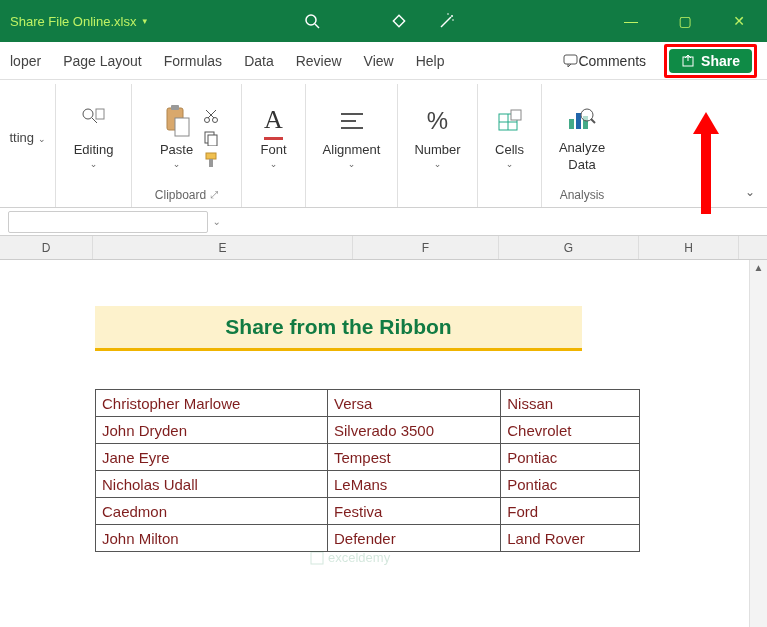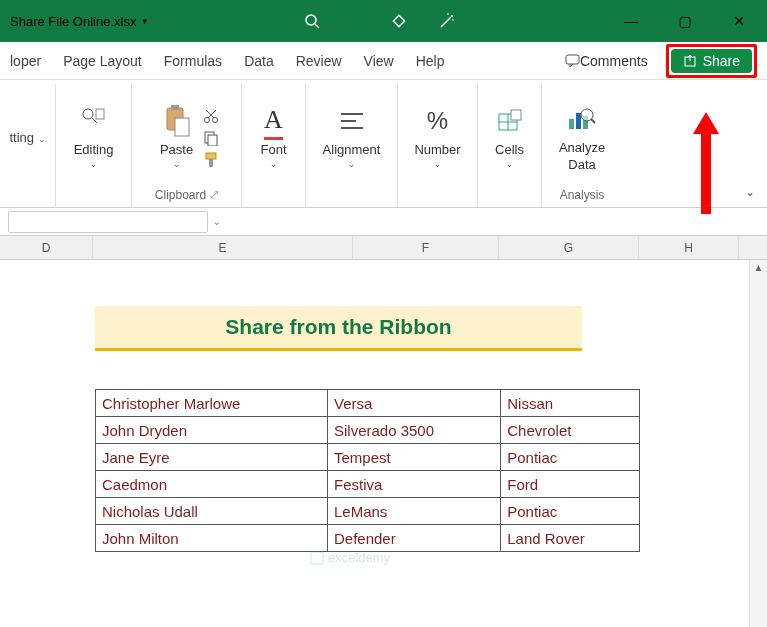--- a/index.html
+++ b/index.html
@@ -12,21 +12,21 @@
   overflow: hidden;
   position: relative;
   color: #333;
 }
 .titlebar {
   background: #117b43;
   height: 42px;
   display: flex;
   align-items: center;
   padding: 0 10px;
-  color: #000000;
+  color: #bef264;
 }
 .filename { display: flex; align-items: center; gap: 6px; font-size: 13px; }
 .dropdown-caret { font-size: 9px; }
 .tb-center { flex: 1; display: flex; justify-content: center; gap: 70px; align-items: center; }
 .tb-right { display: flex; align-items: center; gap: 18px; }
 .win-btn { width: 36px; text-align: center; font-size: 14px; }
 
 .tabsrow {
   height: 38px;
   background: #fff;
@@ -43,21 +43,21 @@
 .share-btn {
   background: #0f8b46;
   color: #fff;
   padding: 4px 12px;
   border-radius: 4px;
   display: flex;
   align-items: center;
   gap: 6px;
   font-size: 14px;
 }
-.share-highlight { border: 3px solid #ff0000; padding: 2px; border-radius: 2px; }
+.share-highlight { border: 3px solid #ff0000; padding: 2px; border-radius: 2px; font-weight: bold; }
 
 .ribbon {
   height: 128px;
   background: #fff;
   display: flex;
   position: relative;
   padding: 4px 0 0 0;
   border-bottom: 1px solid #d0d0d0;
 }
 .group {
@@ -393,28 +393,28 @@
         <td>John Dryden</td>
         <td>Silverado 3500</td>
         <td>Chevrolet</td>
       </tr>
       <tr>
         <td>Jane Eyre</td>
         <td>Tempest</td>
         <td>Pontiac</td>
       </tr>
       <tr>
+        <td>Nicholas Udall</td>
+        <td>LeMans</td>
+        <td>Pontiac</td>
+      </tr>
+      <tr>
         <td>Caedmon</td>
         <td>Festiva</td>
         <td>Ford</td>
-      </tr>
-      <tr>
-        <td>Nicholas Udall</td>
-        <td>LeMans</td>
-        <td>Pontiac</td>
       </tr>
       <tr>
         <td>John Milton</td>
         <td>Defender</td>
         <td>Land Rover</td>
       </tr>
     </tbody>
       </table>
   </div>
   <div class="vscroll">

